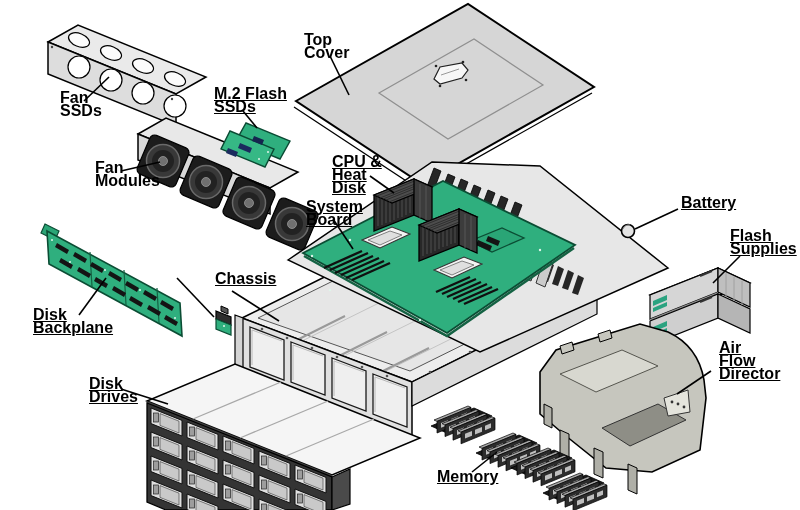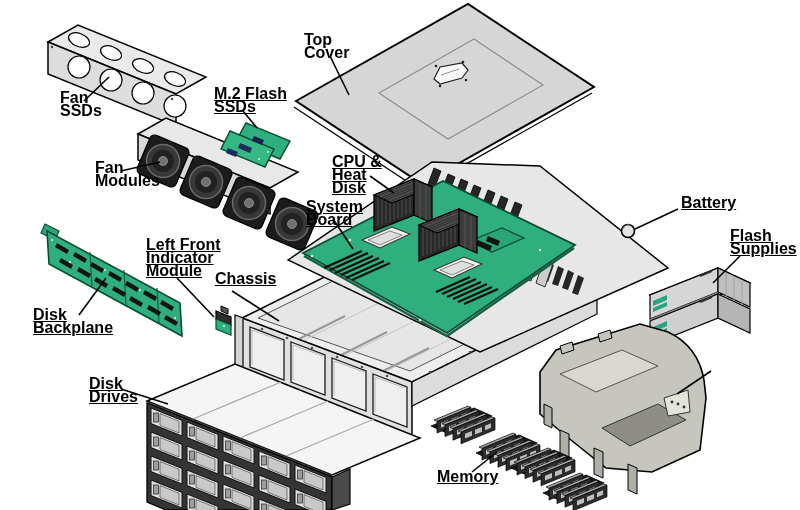--- a/index.html
+++ b/index.html
@@ -387,33 +387,33 @@
   <span class="ln">System</span>
   <span class="ln">Board</span>
 </div>
 <div class="label u" style="left:681px;top:196px">
   <span class="ln">Battery</span>
 </div>
 <div class="label u" style="left:730px;top:229px">
   <span class="ln">Flash</span>
   <span class="ln">Supplies</span>
 </div>
-<div class="label u" style="left:146px;top:238px">
-  <span class="ln">Left Front</span>
-  <span class="ln">Indicator</span>
-  <span class="ln">Module</span>
-</div>
 <div class="label u" style="left:215px;top:272px">
   <span class="ln">Chassis</span>
 </div>
 <div class="label u" style="left:33px;top:308px">
   <span class="ln">Disk</span>
   <span class="ln">Backplane</span>
 </div>
 <div class="label u" style="left:89px;top:377px">
   <span class="ln">Disk</span>
   <span class="ln">Drives</span>
 </div>
 <div class="label u" style="left:437px;top:470px">
   <span class="ln">Memory</span>
 </div>
+<div class="label u" style="left:719px;top:341px">
+  <span class="ln">Air</span>
+  <span class="ln">Flow</span>
+  <span class="ln">Director</span>
+</div>
 
 </div>
 
 </body></html>

